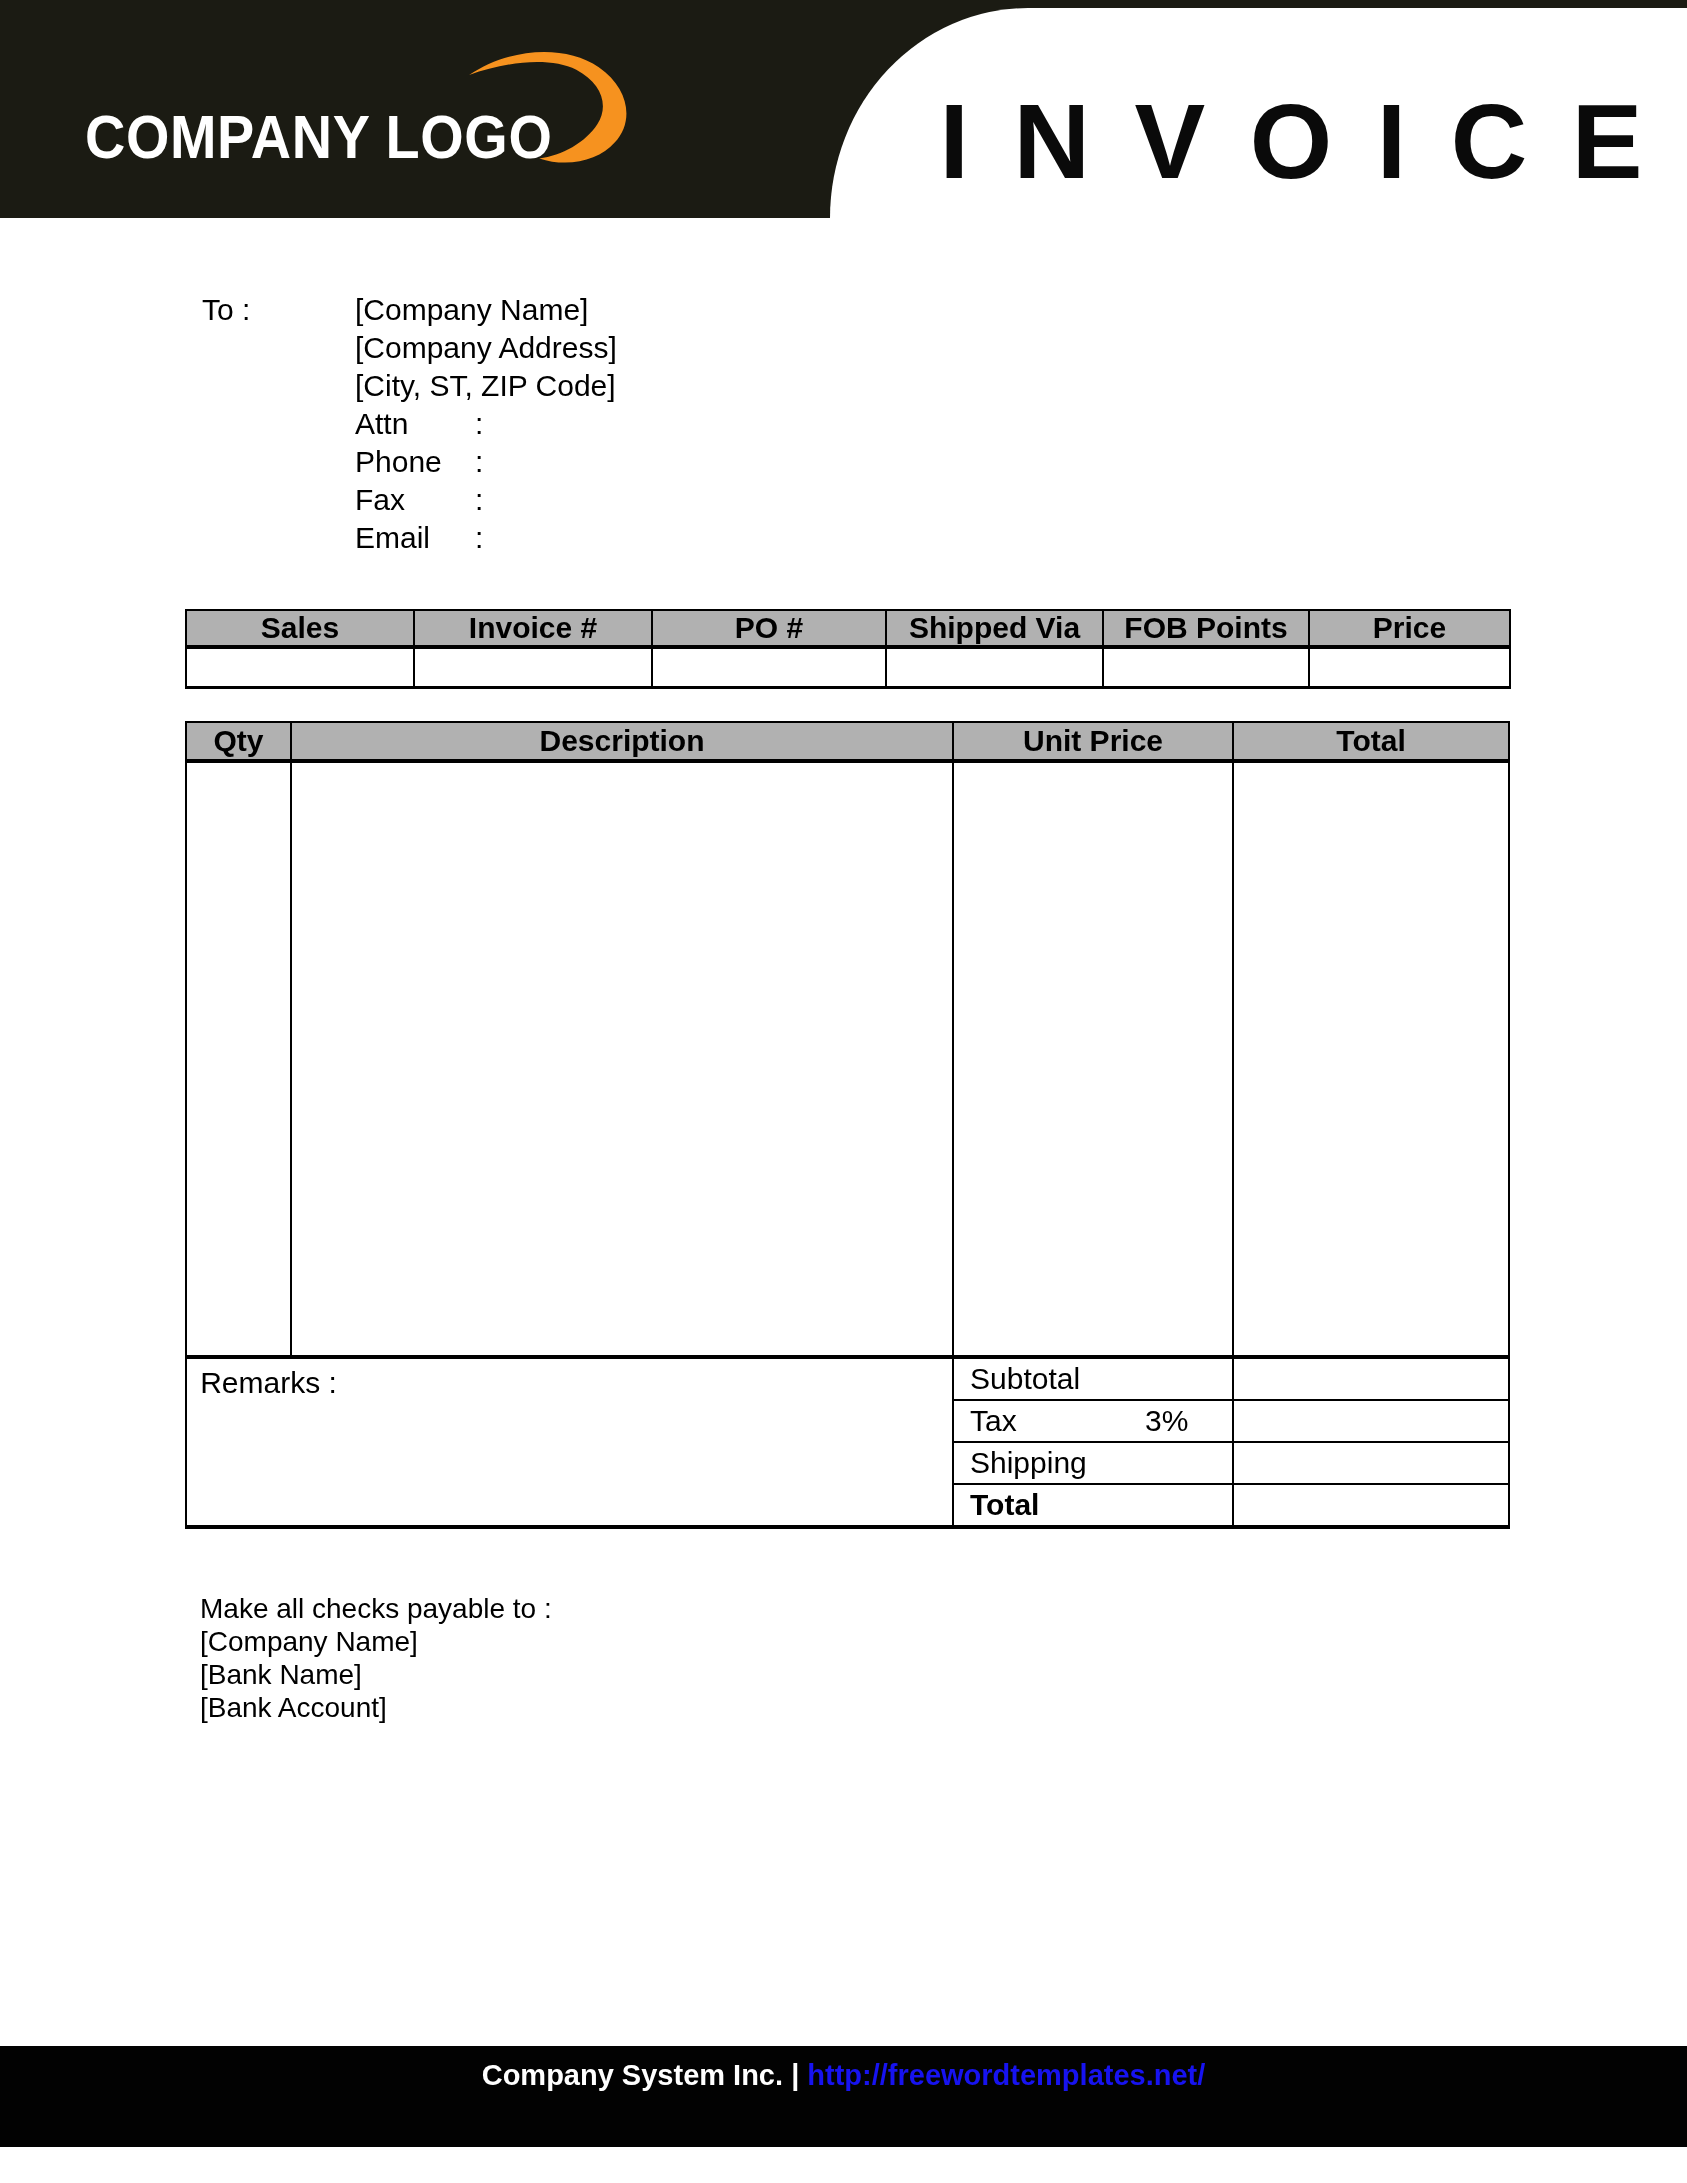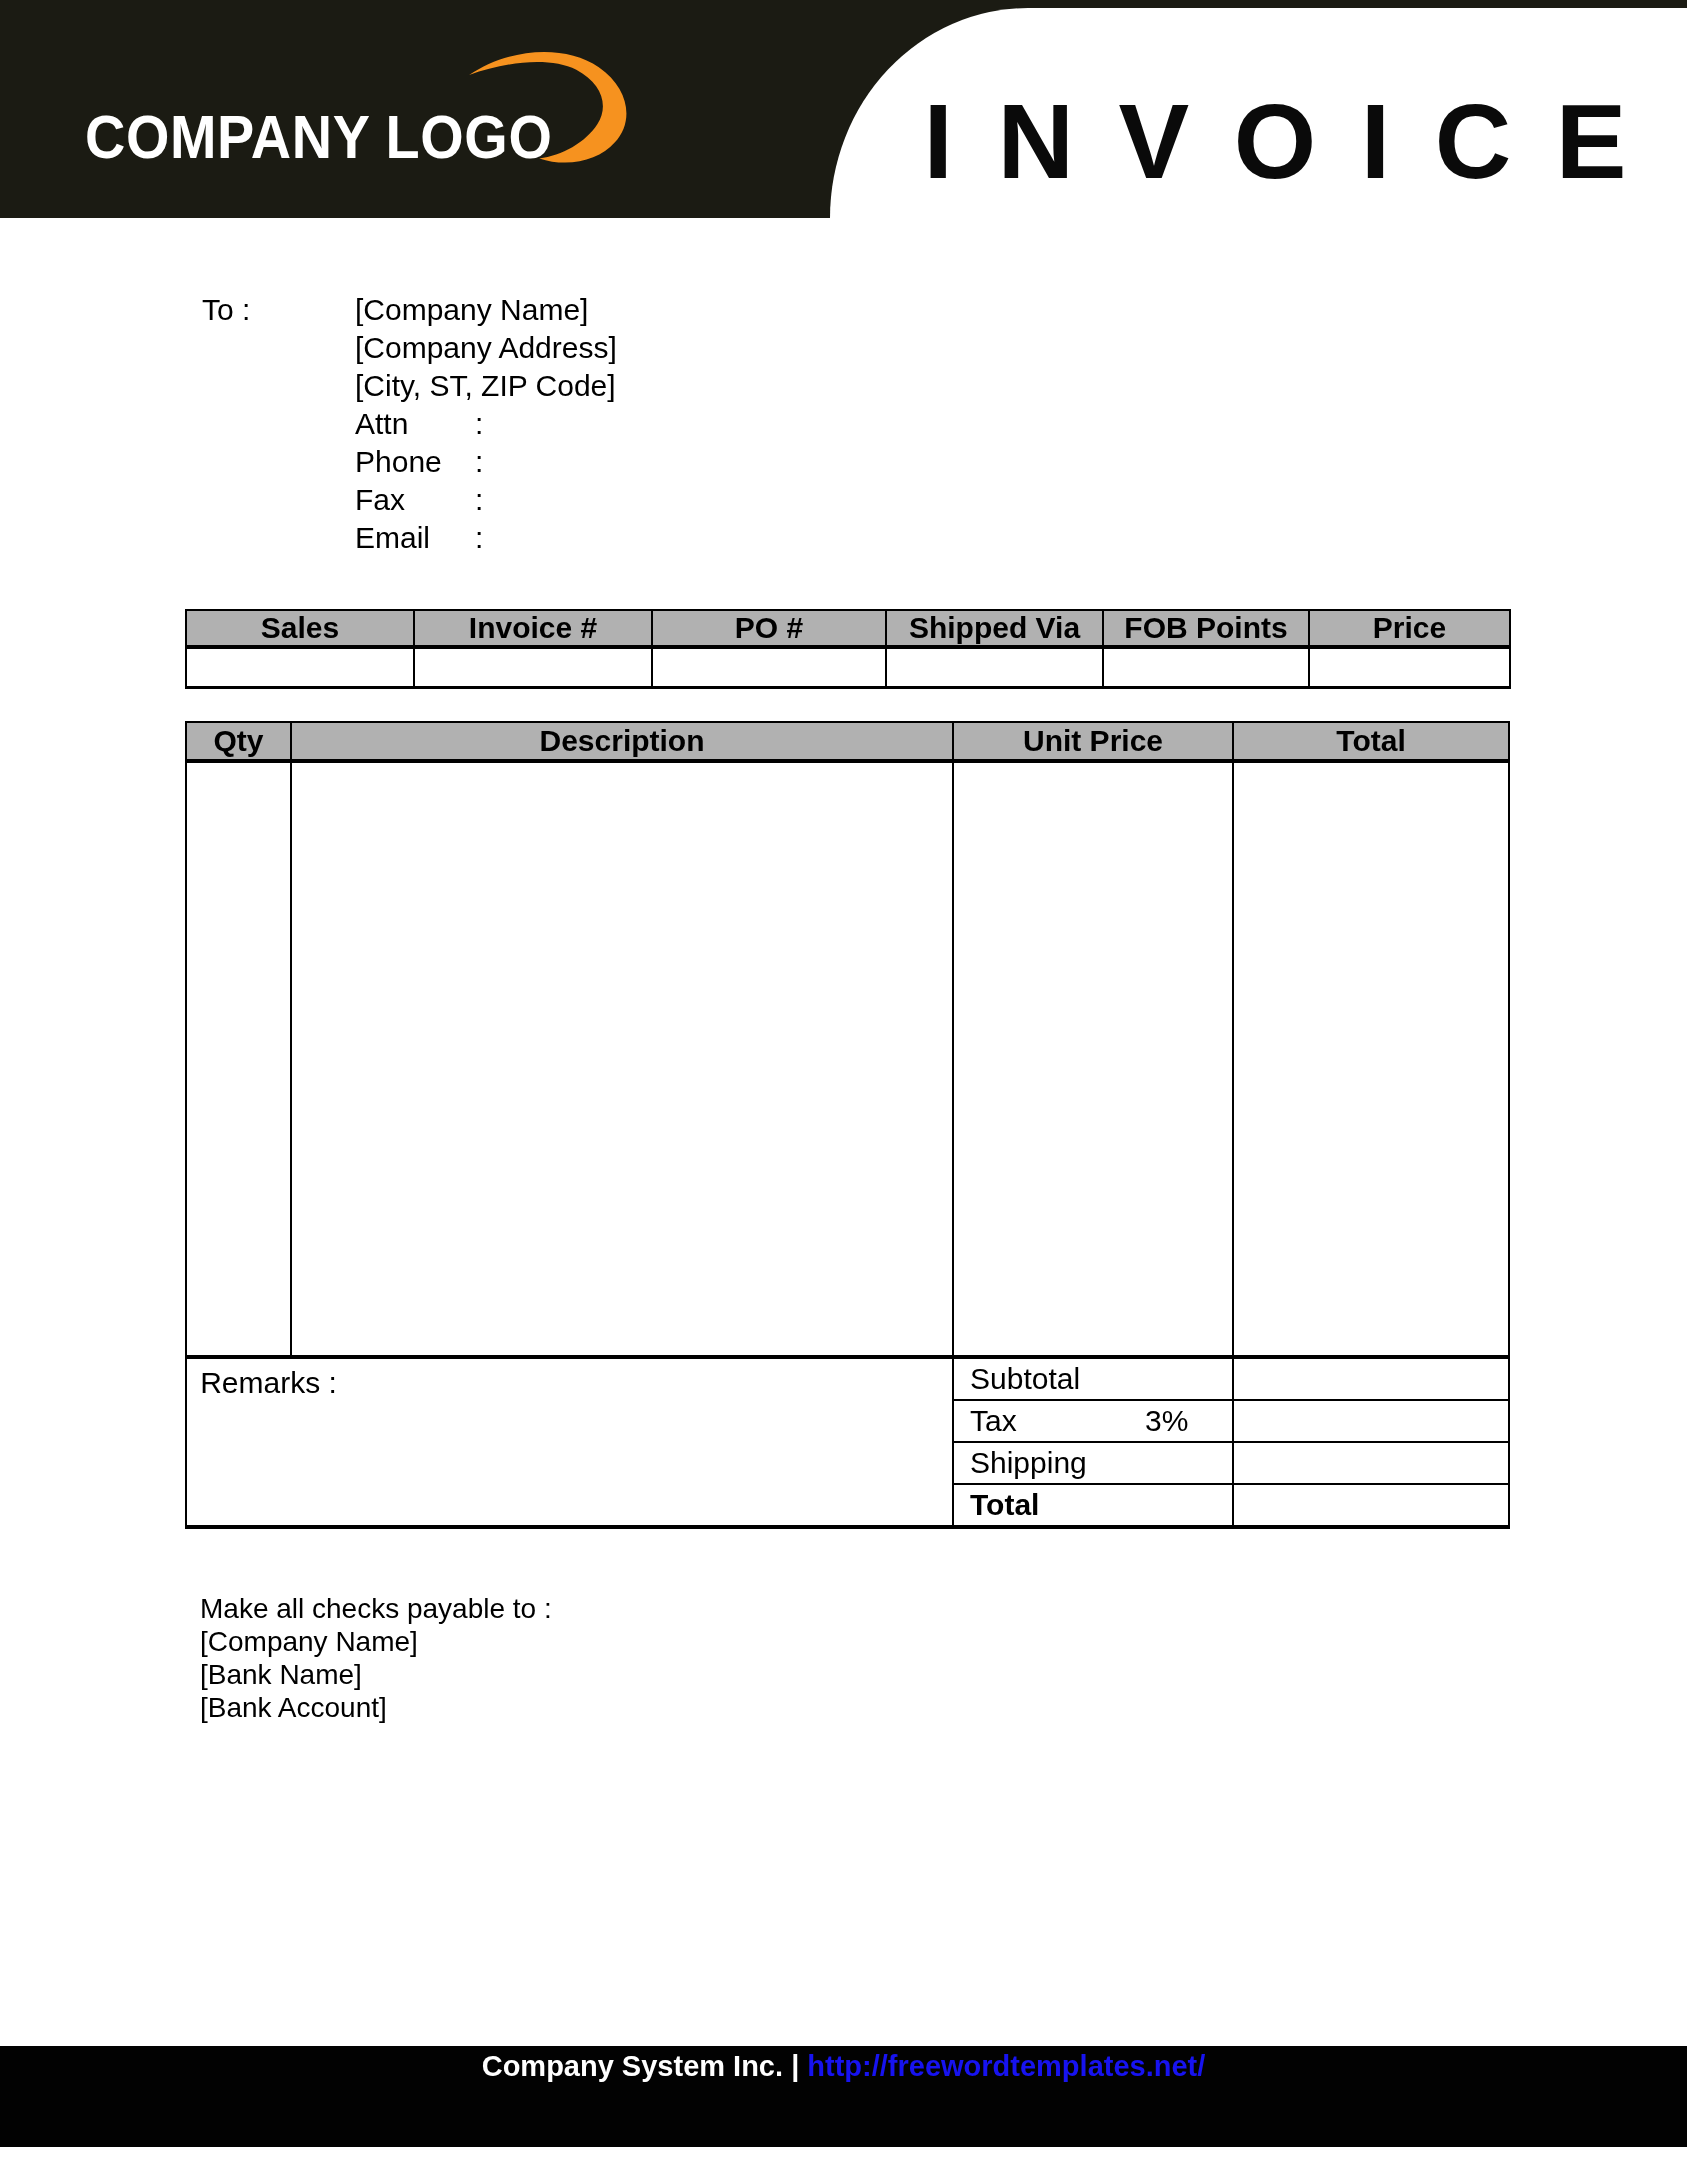--- a/index.html
+++ b/index.html
@@ -24,21 +24,21 @@
     border-top-left-radius: 198px 210px;
   }
   .logo-text {
     position: absolute; left: 85px; top: 101px;
     font-size: 62px; font-weight: bold; color: #ffffff;
     letter-spacing: 0.7px; white-space: nowrap;
     transform: scaleX(0.9); transform-origin: left center;
   }
   .swoosh { position: absolute; left: 461px; top: 42px; }
   .invoice-title {
-    position: absolute; top: 98px; right: 16px;
+    position: absolute; top: 98px; right: 0;
     font-size: 106px; font-weight: bold; color: #0a0a0a;
     letter-spacing: 0.42em; white-space: nowrap; line-height: 86px; margin-left: 28px;
   }
 
   
   .to-block { position: absolute; left: 202px; top: 291px; font-size: 30px; line-height: 38px; }
   .to-row { display: flex; }
   .to-row .c1 { width: 153px; font-weight: normal; }
   .to-row .flabel { width: 120px; }
   .to-row .colon { }
@@ -77,21 +77,21 @@
   .items-table tr.last .sum-label { font-weight: bold; }
 
   
   .payable { position: absolute; left: 200px; top: 1592px; font-size: 28px; line-height: 33px; }
 
   
   .footer {
     position: absolute; left: 0; top: 2046px; width: 1687px; height: 101px;
     background: #020202; color: #ffffff; text-align: center;
   }
-  .footer-line1 { margin-top: 4px; font-size: 29px; font-weight: bold; }
+  .footer-line1 { margin-top: 13px; font-size: 29px; font-weight: bold; }
   .footer-line1 .link { color: #1713f0; }
   .footer-line2 { margin-top: 6.6px; font-size: 32px; font-weight: bold; }
 </style>
 </head>
 <body>
 
 <div class="band">
   <div class="band-cut"></div>
   <div class="logo-text">COMPANY LOGO</div>
   <svg class="swoosh" width="179" height="129" viewBox="0 0 270 195">

